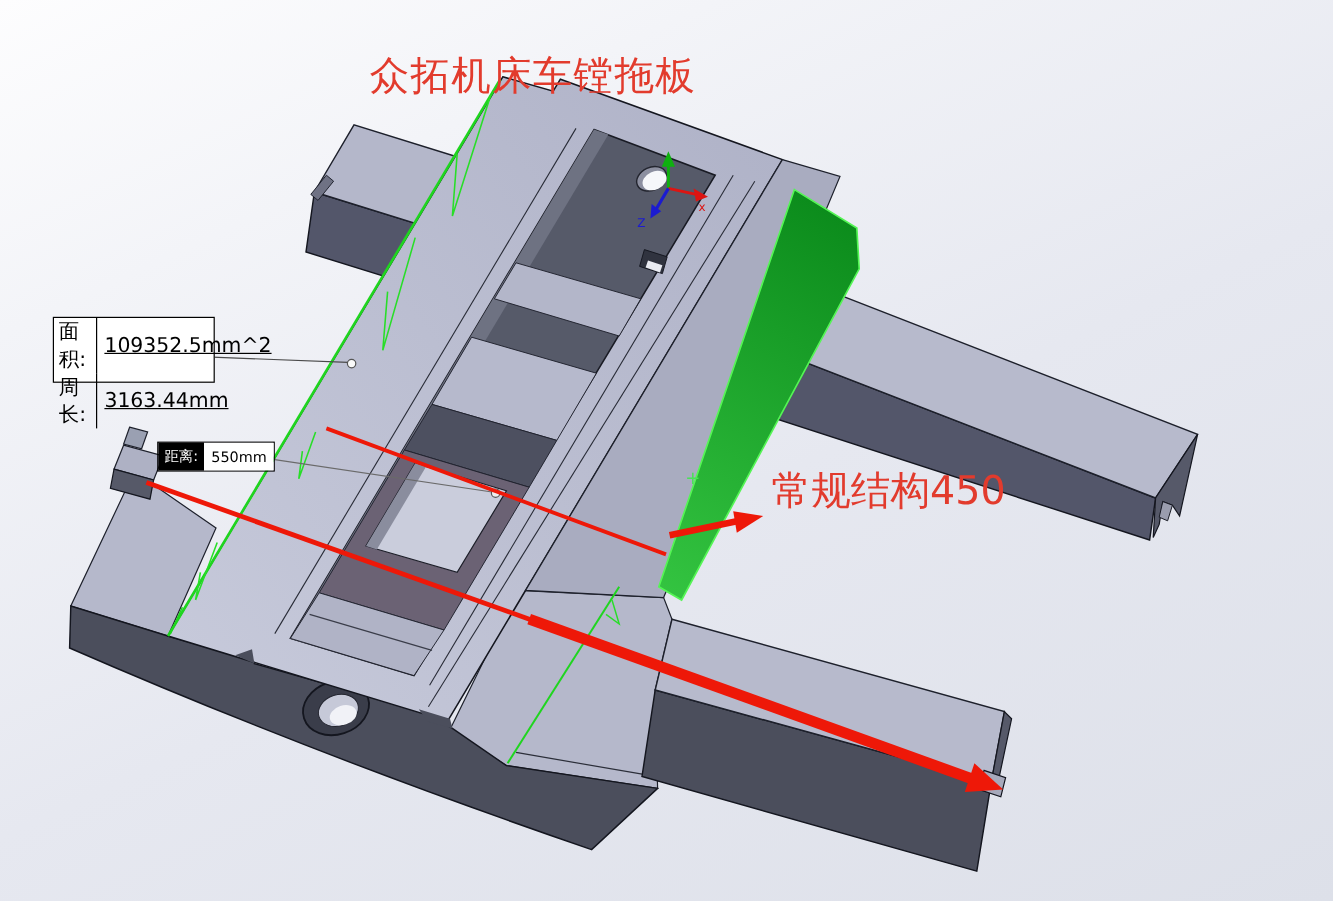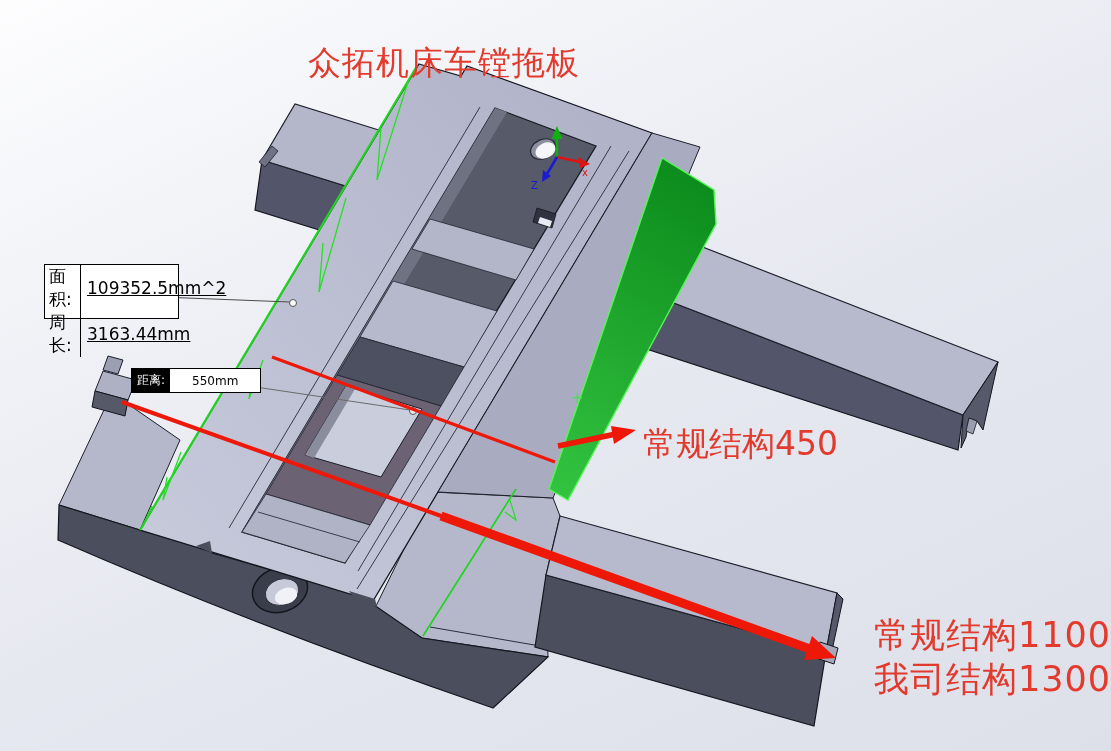--- a/index.html
+++ b/index.html
@@ -5,37 +5,37 @@
   html,body{margin:0;padding:0;}
   body{font-family:"DejaVu Sans","Liberation Sans",sans-serif;}
   .stage{position:relative;width:1111px;height:751px;overflow:hidden;
     background:linear-gradient(155deg,#fdfdfe 0%,#f3f4f8 22%,#e6e8f0 55%,#dde0e9 100%);}
   .stage svg{position:absolute;left:0;top:0;}
 
   .title{position:absolute;left:308px;top:16px;font-size:33px;letter-spacing:1px;
     color:#e23b2d;white-space:nowrap;margin-top:25px;}
 
   .callout{position:absolute;color:#e23b2d;white-space:nowrap;}
-  .callout.mid{left:643px;top:389px;font-size:33px;line-height:39px;margin-top:35px;}
+  .callout.mid{left:643px;top:389px;font-size:33px;line-height:39px;}
   .callout.bottom{left:874px;top:613px;font-size:35px;line-height:44px;letter-spacing:1px;}
 
   .meas-box{position:absolute;left:44px;top:264px;width:133px;height:53px;
     background:#fff;border:1px solid #000;display:grid;
     grid-template-columns:36px 1fr;grid-template-rows:1fr 1fr;
     font-size:17px;color:#000;align-items:center;}
   .meas-box .lbl{padding-left:4px;border-right:1px solid #000;height:100%;
     display:flex;align-items:center;}
   .meas-box .val{padding-left:6px;white-space:nowrap;text-decoration:underline;}
 
   .dist-label{position:absolute;left:131px;top:368px;display:flex;height:23px;
     font-size:12px;border:1px solid #000;}
   .dist-label .k{background:#000;color:#fff;display:flex;align-items:center;
     padding:0 5px;white-space:nowrap;}
   .dist-label .v{background:#fff;color:#000;display:flex;align-items:center;
-    padding:0 22px;min-width:40px;white-space:nowrap;}
+    padding:0 6px;min-width:40px;white-space:nowrap;}
 </style>
 </head>
 <body>
 
 <div class="stage">
 <svg width="1111" height="751" viewBox="0 0 1111 751">
   <defs>
     <linearGradient id="gTop" x1="140" y1="530" x2="652" y2="133" gradientUnits="userSpaceOnUse">
       <stop offset="0" stop-color="#c6c9da"></stop>
           <stop offset="1" stop-color="#b0b3c8"></stop>
@@ -164,17 +164,13 @@
 
   <div class="dist-label">
     <div class="k">距离:</div>
     <div class="v">550mm</div>
   </div>
 
   <div class="callout mid">
     <div>常规结构450</div>
   </div>
 
-  <div class="callout bottom">
-    <div>常规结构1100</div>
-    <div>我司结构1300</div>
-  </div>
 </div>
 
 </body></html>

